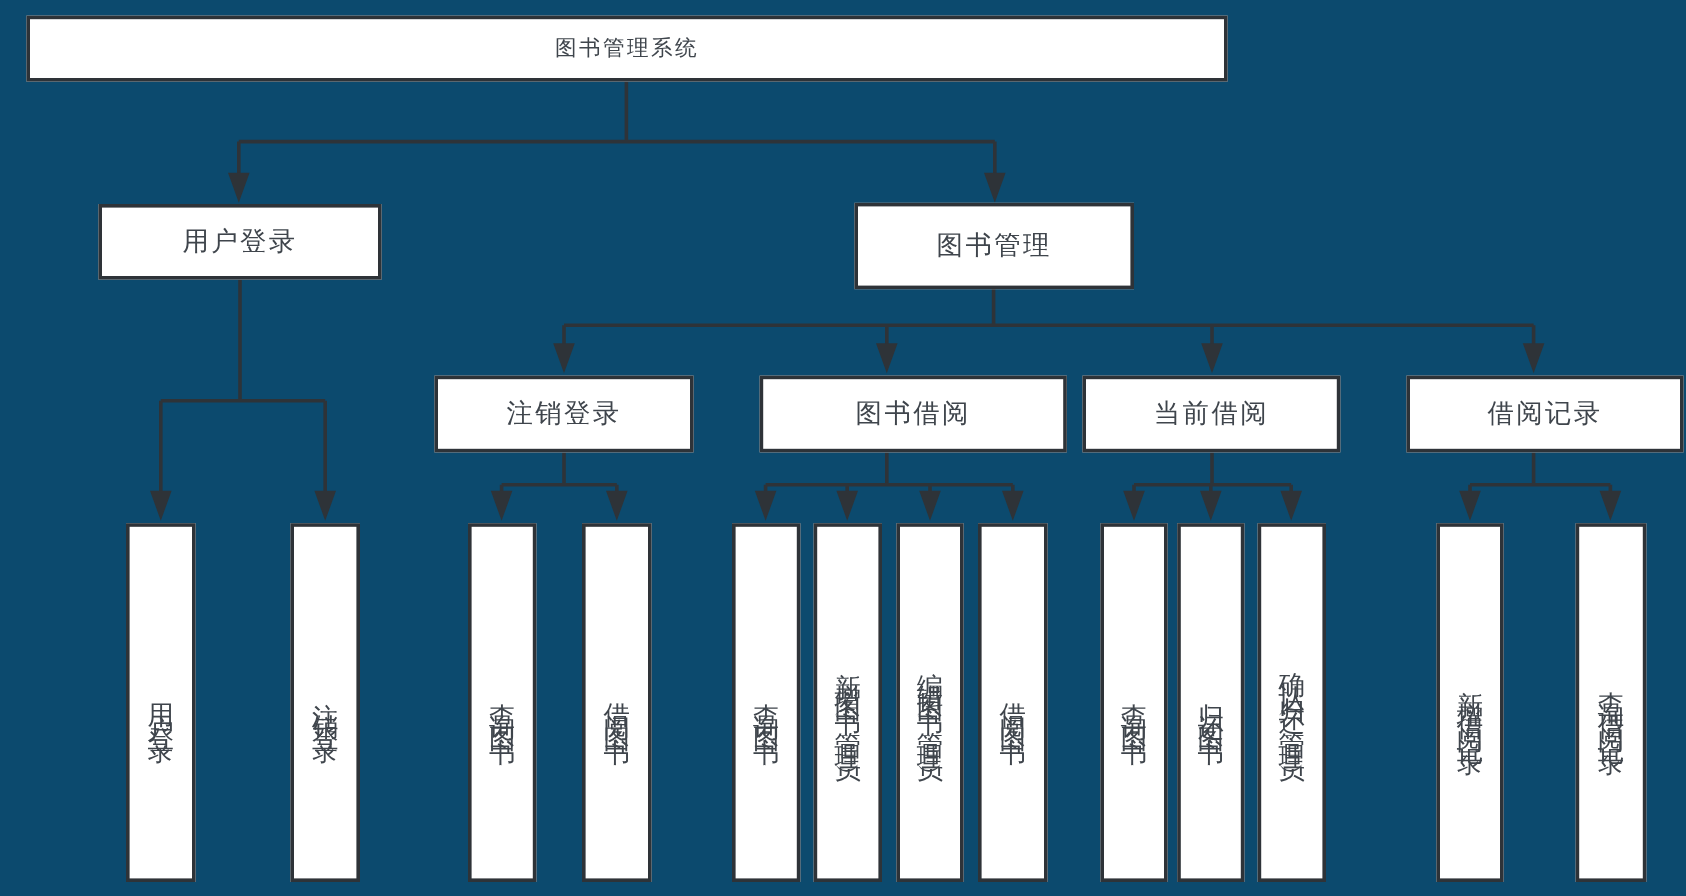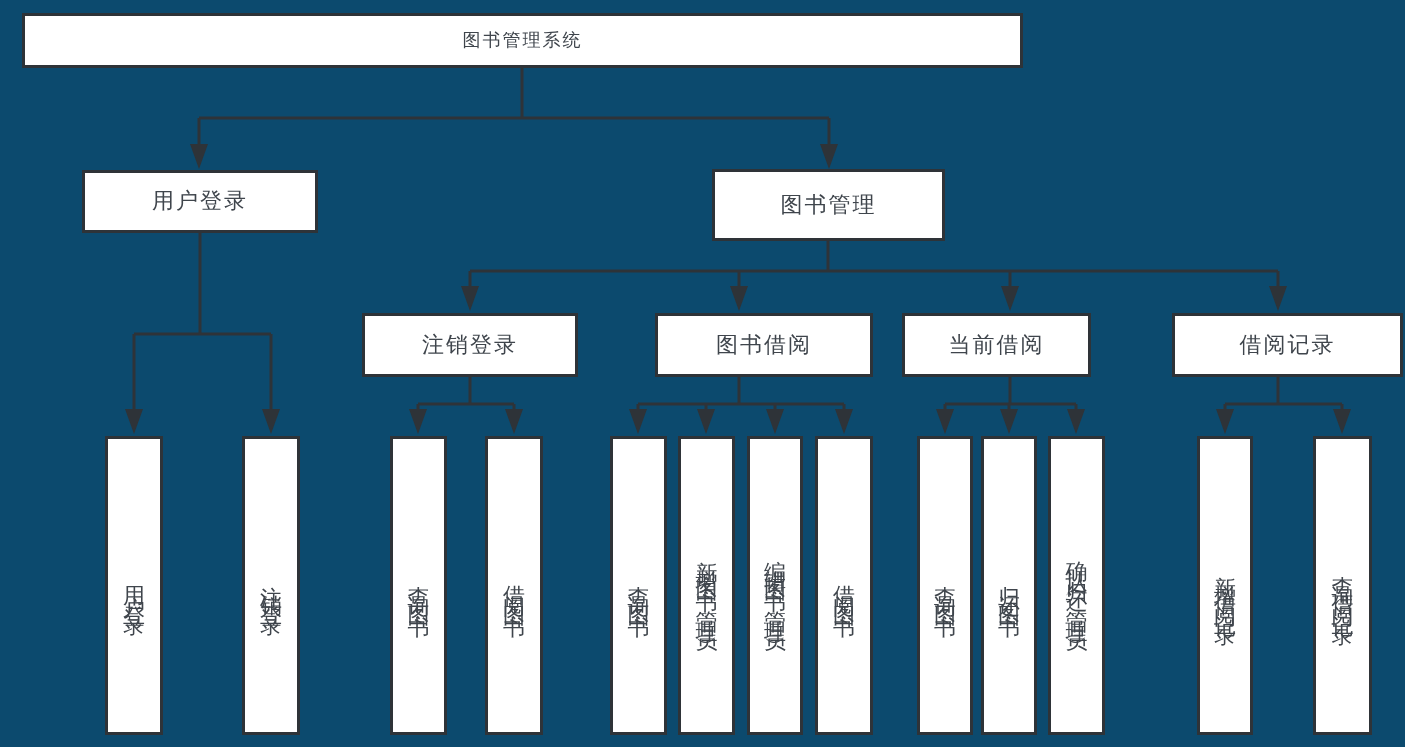--- a/index.html
+++ b/index.html
@@ -86,22 +86,22 @@
       <polygon points="1333,409 1351,409 1342,434"></polygon>
     </g>
   </svg>
 
   <div class="node root" style="left:22px; top:13px; width:1001px; height:55px;">图书管理系统</div>
 
   <div class="node" style="left:82px; top:170px; width:236px; height:63px;">用户登录</div>
   <div class="node" style="left:712px; top:169px; width:233px; height:72px;">图书管理</div>
 
   <div class="node" style="left:362px; top:313px; width:216px; height:64px;">注销登录</div>
-  <div class="node" style="left:655px; top:313px; width:218px; height:64px;">图书借阅</div>
-  <div class="node" style="left:902px; top:313px; width:189px; height:64px;">当前借阅</div>
+  <div class="node" style="left:633px; top:313px; width:256px; height:64px;">图书借阅</div>
+  <div class="node" style="left:902px; top:313px; width:215px; height:64px;">当前借阅</div>
   <div class="node" style="left:1172px; top:313px; width:231px; height:64px;">借阅记录</div>
 
   <div class="node vert" style="left:105px; top:436px; width:58px; height:299px;">用户登录</div>
   <div class="node vert" style="left:242px; top:436px; width:58px; height:299px;">注销登录</div>
 
   <div class="node vert" style="left:390px; top:436px; width:57px; height:299px;">查询图书</div>
   <div class="node vert" style="left:485px; top:436px; width:58px; height:299px;">借阅图书</div>
 
   <div class="node vert" style="left:610px; top:436px; width:57px; height:299px;">查询图书</div>
   <div class="node vert" style="left:678px; top:436px; width:57px; height:299px;">新增图书（管理员）</div>

